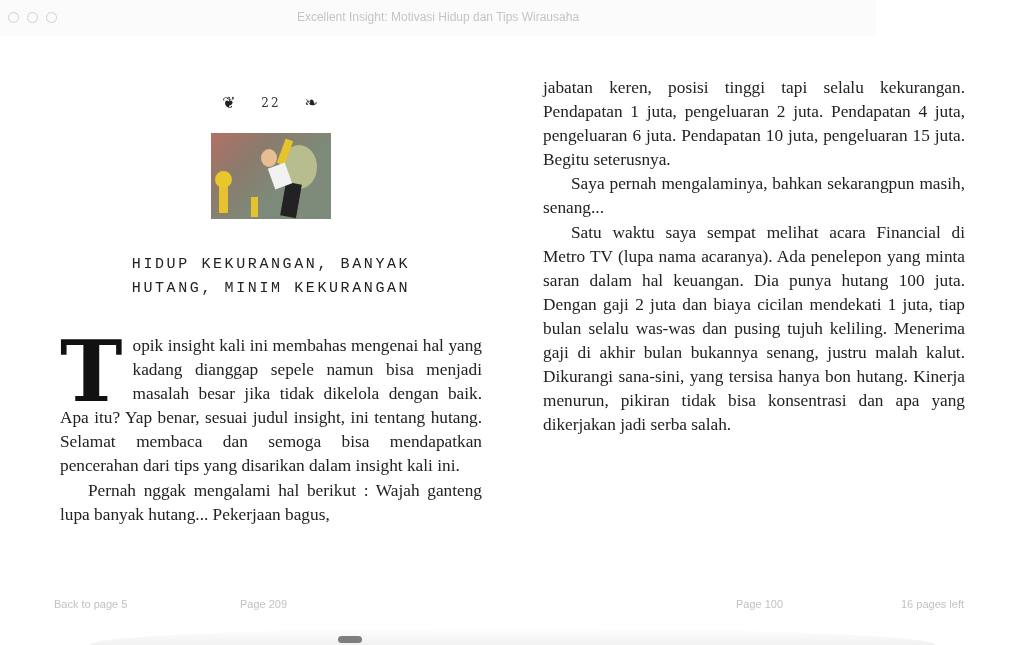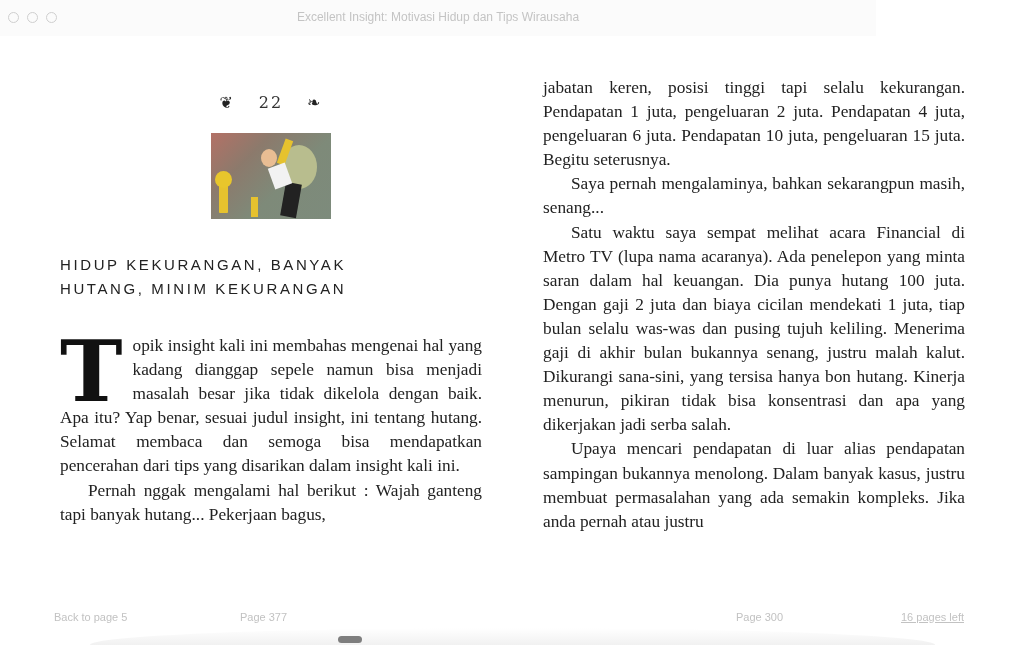--- a/index.html
+++ b/index.html
@@ -26,57 +26,57 @@
 
   .page { position: absolute; top: 40px; width: 422px; }
   .page.left { left: 60px; }
   .page.right { left: 543px; }
 
   .page-header {
     text-align: center; font-size: 12px; letter-spacing: 2px;
     margin-top: 53px; height: 16px; color: #333;
   }
   .page-header .orn { font-size: 16px; margin: 0 18px; color: #222; vertical-align: middle; }
-  .page-header .num { font-family: "DejaVu Serif", serif; font-size: 16px; vertical-align: middle; text-align: center; }
+  .page-header .num { font-family: "DejaVu Serif", serif; font-size: 12px; vertical-align: middle; text-align: center; }
 
   .chapter-img {
     display: block; margin: 24px auto 0; width: 120px; height: 86px;
     position: relative; overflow: hidden;
     background: linear-gradient(135deg, #b37166 0%, #8c7a6c 30%, #7e8a79 60%, #7d8b7c 100%);
   }
   .chapter-img .bag { position: absolute; right: 14px; top: 12px; width: 36px; height: 44px; border-radius: 50%; background: #b8bd8e; }
   .chapter-img .head { position: absolute; left: 50px; top: 16px; width: 16px; height: 18px; border-radius: 50%; background: #e9bd93; }
   .chapter-img .shirt { position: absolute; left: 60px; top: 32px; width: 18px; height: 22px; background: #f2f2f2; transform: rotate(-20deg); }
   .chapter-img .legs { position: absolute; left: 72px; top: 50px; width: 16px; height: 34px; background: #222; transform: rotate(10deg); }
   .chapter-img .key1 { position: absolute; left: 8px; top: 42px; width: 9px; height: 38px; background: #e6c22e; border-radius: 5px 5px 1px 1px; }
   .chapter-img .key1:before { content: ""; position: absolute; left: -4px; top: -4px; width: 17px; height: 17px; border-radius: 50%; background: #e8c62c; }
   .chapter-img .key2 { position: absolute; left: 40px; top: 64px; width: 7px; height: 20px; background: #e6c22e; }
   .chapter-img .key3 { position: absolute; left: 70px; top: 6px; width: 8px; height: 26px; background: #e6c22e; transform: rotate(20deg); }
 
   .chapter-title {
-    margin-top: 34px; text-align: left;
-    font-family: Liberation Sans, sans-serif; font-size: 15px; letter-spacing: 2.6px; line-height: 24px;
+    margin-top: 34px; text-align: center;
+    font-family: Liberation Mono, monospace; font-size: 15px; letter-spacing: 2.6px; line-height: 24px;
     color: #222;
   }
 
   .body-text {
     font-family: "Liberation Serif", serif; font-size: 17.3px; line-height: 24.1px;
     text-align: justify; color: #222;
   }
   .left .body-text { margin-top: 33px; }
   .right .body-text { margin-top: 34px; }
   .body-text p { margin: 0; text-indent: 28px; }
   .body-text p.first { text-indent: 0; }
   .dropcap {
     float: left; font-family: "DejaVu Serif", serif; font-weight: bold;
     font-size: 84px; line-height: 68px; margin: 4px 10px 0 0; color: #111;
   }
 
   .footer-label {
-    position: absolute; top: 611px;
+    position: absolute; top: 598px;
     font-family: "Liberation Sans", sans-serif; font-size: 11px; color: #c2c2c2; text-align: right;
   }
   .shadow-strip {
     position: absolute; left: 90px; width: 845px; top: 628px; height: 17px;
     background: linear-gradient(to bottom, #ffffff 0%, #f1f1f1 100%);
     border-radius: 50% 50% 0 0 / 100% 100% 0 0;
   }
   .scroll-handle {
     position: absolute; left: 338px; top: 636px; width: 24px; height: 7px;
     border-radius: 4px; background: #7e7e7e;
@@ -109,32 +109,31 @@
     <div class="head"></div>
   </div>
 
   <div class="chapter-title">
     <div>HIDUP KEKURANGAN, BANYAK</div>
     <div>HUTANG, MINIM KEKURANGAN</div>
   </div>
 
   <div class="body-text">
     <p class="first"><span class="dropcap">T</span><span>opik insight kali ini membahas mengenai hal yang kadang dianggap sepele namun bisa menjadi masalah besar jika tidak dikelola dengan baik. Apa itu? Yap benar, sesuai judul insight, ini tentang hutang. Selamat membaca dan semoga bisa mendapatkan pencerahan dari tips yang disarikan dalam insight kali ini.</span></p>
-    <p>Pernah nggak mengalami hal berikut : Wajah ganteng tapi banyak hutang... Pekerjaan bagus,</p>
+    <p>Pernah nggak mengalami hal berikut : Wajah ganteng lupa banyak hutang... Pekerjaan bagus,</p>
   </div>
 </div>
 
 <div class="page right">
   <div class="body-text" style="margin-top:36px;">
     <p class="first">jabatan keren, posisi tinggi tapi selalu kekurangan. Pendapatan 1 juta, pengeluaran 2 juta. Pendapatan 4 juta, pengeluaran 6 juta. Pendapatan 10 juta, pengeluaran 15 juta. Begitu seterusnya.</p>
     <p>Saya pernah mengalaminya, bahkan sekarangpun masih, senang...</p>
     <p>Satu waktu saya sempat melihat acara Financial di Metro TV (lupa nama acaranya). Ada penelepon yang minta saran dalam hal keuangan. Dia punya hutang 100 juta. Dengan gaji 2 juta dan biaya cicilan mendekati 1 juta, tiap bulan selalu was-was dan pusing tujuh keliling. Menerima gaji di akhir bulan bukannya senang, justru malah kalut. Diku­rangi sana-sini, yang tersisa hanya bon hutang. Kinerja menurun, pikiran tidak bisa konsentrasi dan apa yang dikerjakan jadi serba salah.</p>
-    <p>Upaya mencari pendapatan di luar alias pendap­atan sampingan bukannya menolong. Dalam banyak kasus, justru membuat permasalahan yang ada semakin kompleks. Jika anda pernah atau justru</p>
   </div>
 </div>
 
 <div class="footer-label" style="left:54px;">Back to page 5</div>
-<div class="footer-label" style="left:240px;">Page 377</div>
-<div class="footer-label" style="left:736px;">Page 300</div>
-<div class="footer-label" style="left:901px;text-decoration:underline;">16 pages left</div>
+<div class="footer-label" style="left:240px;">Page 209</div>
+<div class="footer-label" style="left:736px;">Page 100</div>
+<div class="footer-label" style="left:901px;">16 pages left</div>
 
 <div class="shadow-strip"></div>
 <div class="scroll-handle"></div>
 
 </body></html>

